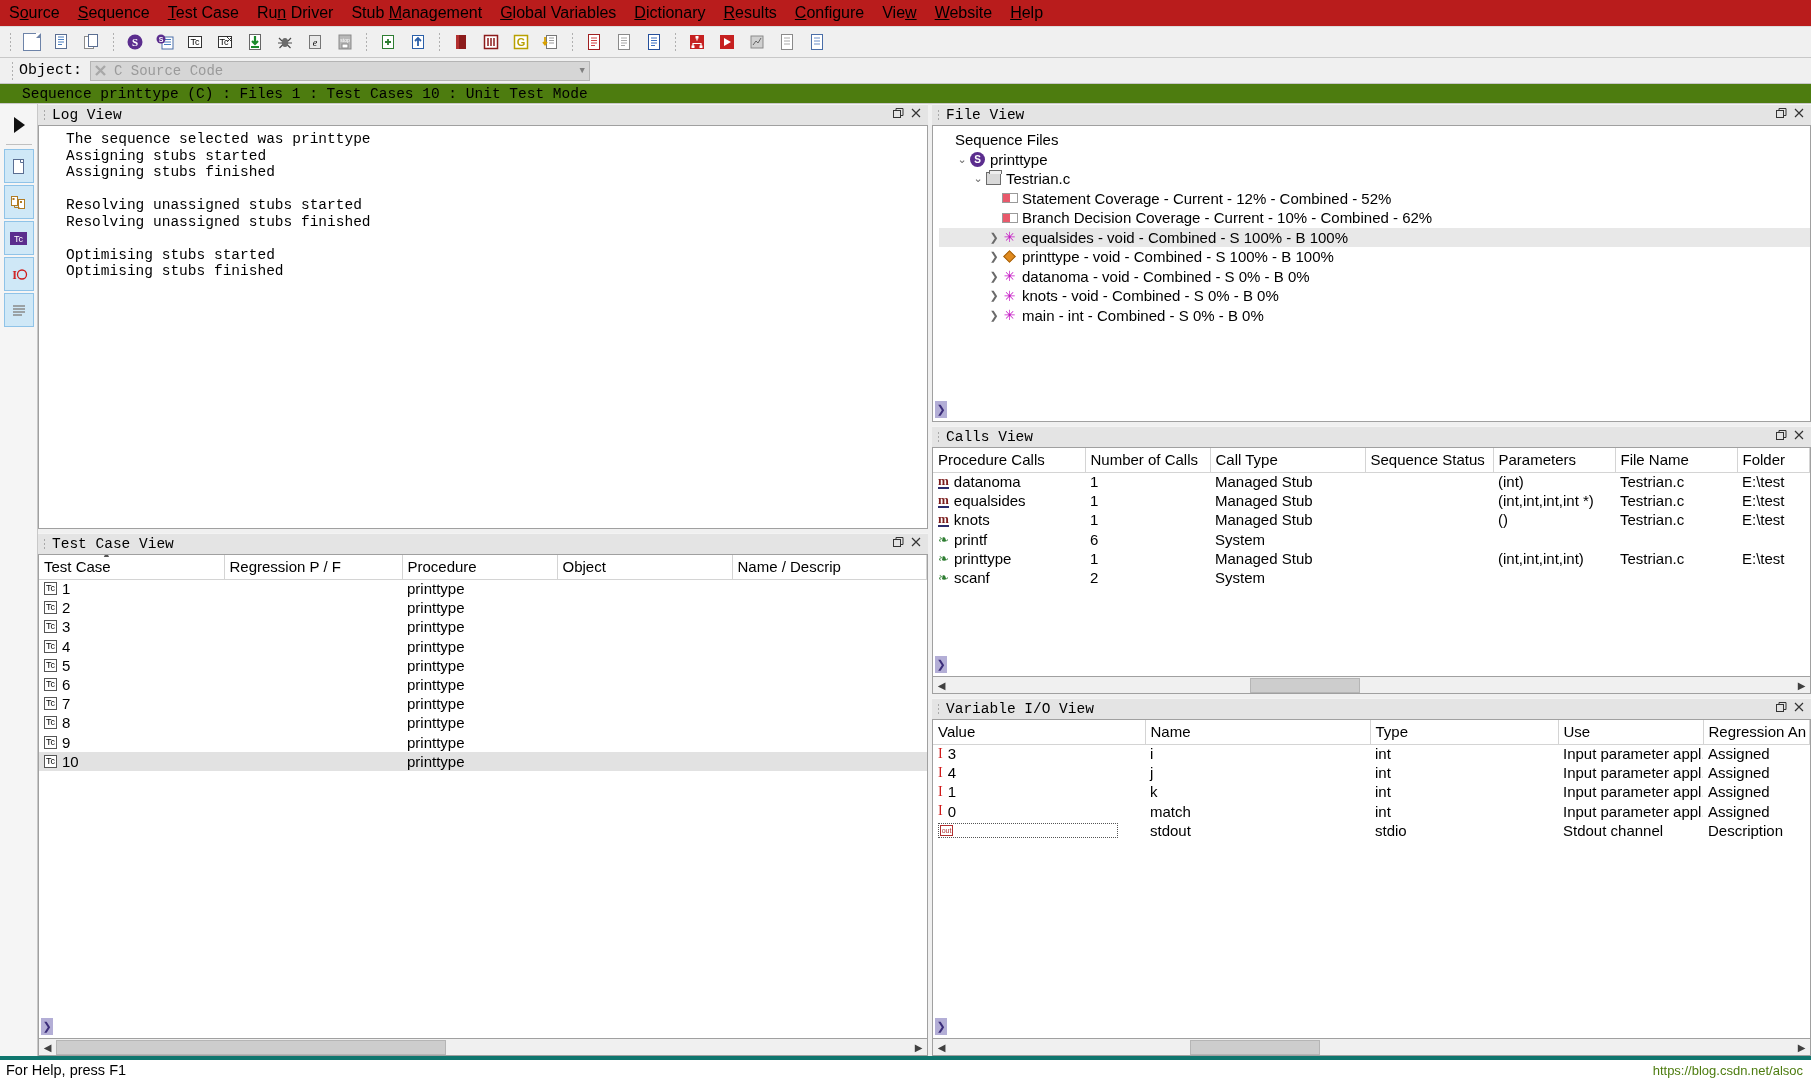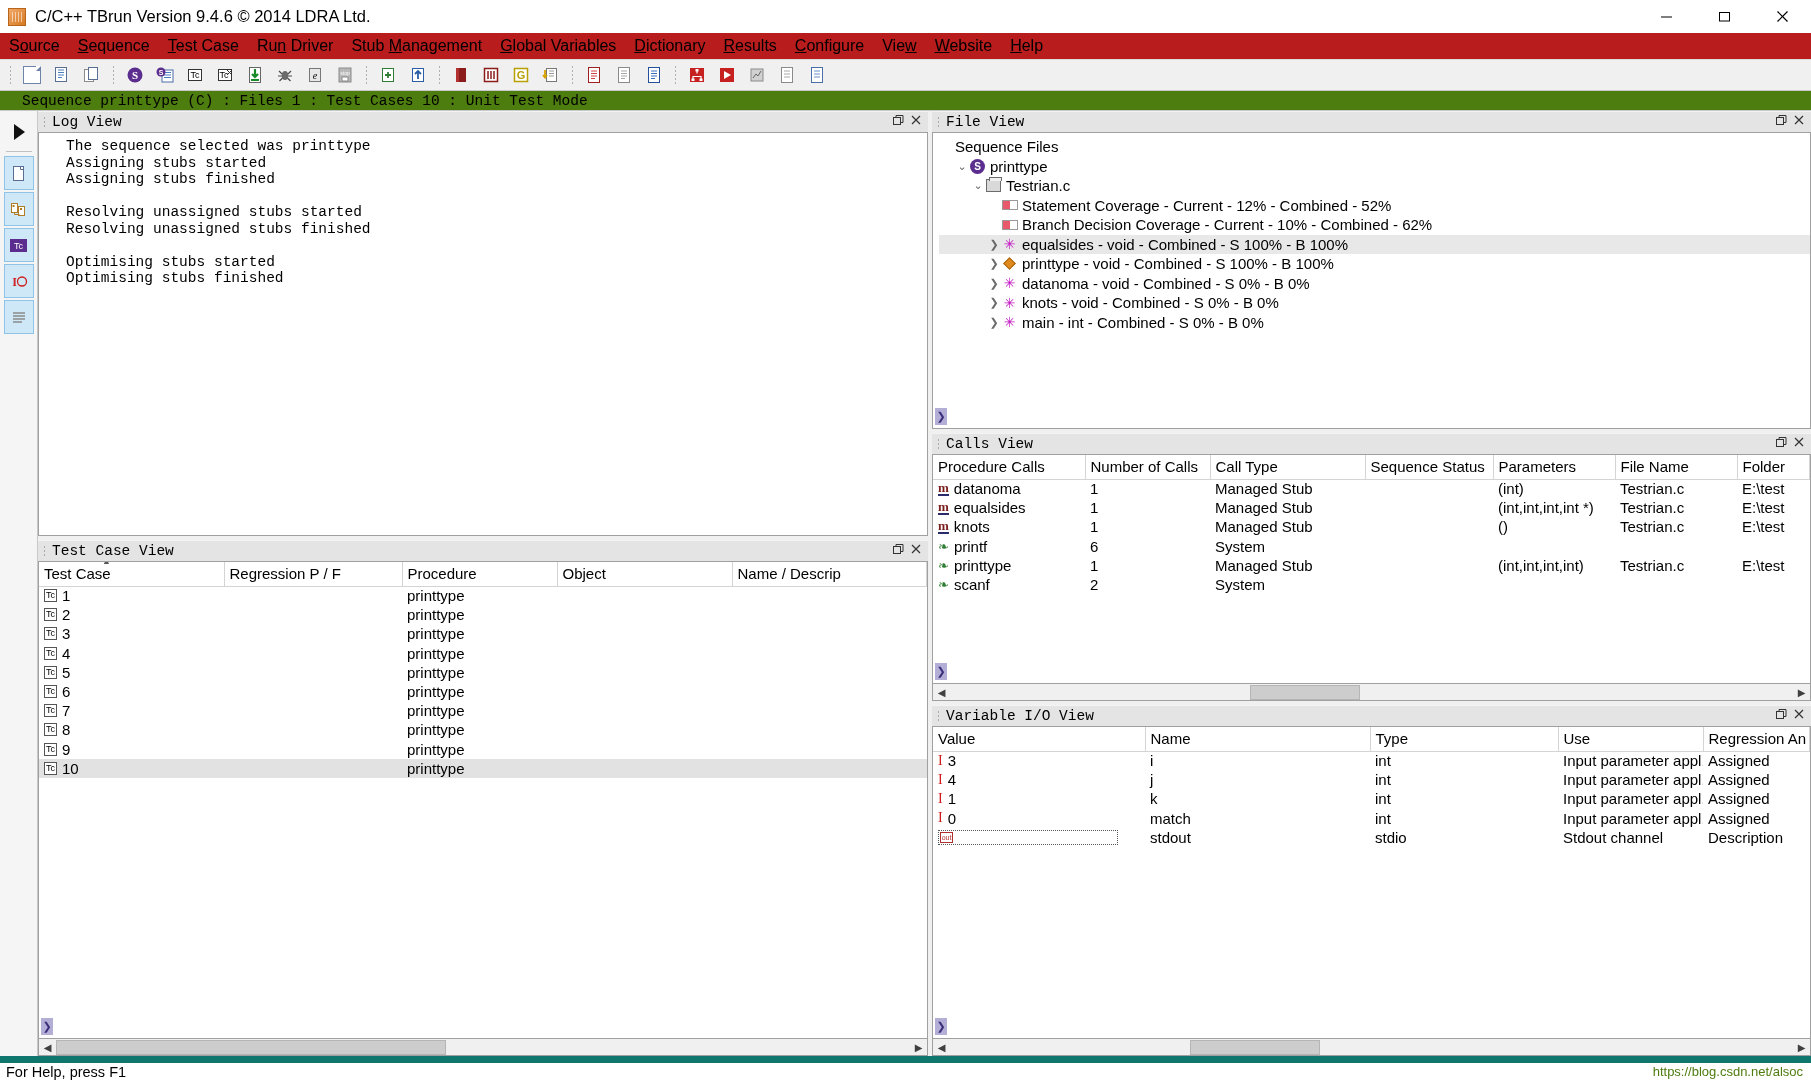--- a/index.html
+++ b/index.html
@@ -169,50 +169,28 @@
   .ic-leaf{color:#2e7d32;font-size:13px;}
   .ic-tc{border:1px solid #555;background:#fff;font-size:9px;padding:0 1px;line-height:11px;font-family:"Liberation Sans",sans-serif;}
   .ic-I{color:#d01b1b;font-family:"Liberation Serif",serif;font-size:14px;}
   .outbox{width:180px;height:15px;border:1px dotted #555;background:#fff;display:flex;align-items:center;}
   .outbox i{display:block;width:13px;height:11px;margin-left:1px;background:#fff;border:1px solid #b03030;font-style:normal;font-size:7px;color:#b03030;line-height:9px;text-align:center;}
 
   
   .expander{position:absolute;left:2px;bottom:3px;width:12px;height:17px;background:#b3aed6;color:#3b2d7a;font-size:11px;display:flex;align-items:center;justify-content:center;}
 
   
-  .statusbar{height:24px;min-height:24px;background:#fff;border-top:7px solid #0f766e;display:flex;align-items:center;padding-left:6px;font-size:14.5px;}
+  .statusbar{height:24px;min-height:24px;background:#fff;border-top:4px solid #0f766e;display:flex;align-items:center;padding-left:6px;font-size:14.5px;}
   .watermark{margin-left:auto;padding-right:8px;color:#4d7c0f;font-size:13px;}
 </style>
 </head>
 <body>
 
 <div class="app">
 
-  <div class="titlebar">
-    <div class="appicon"></div>
-    <div class="title">C/C++ TBrun Version 9.4.6 © 2014 LDRA Ltd.</div>
-    <div class="winbtns">
-      <div class="winbtn">
-        <svg width="13" height="13" viewBox="0 0 13 13">
-            <line x1="1" y1="7" x2="12" y2="7" stroke="#000" stroke-width="1"></line>
-          </svg>
-      </div>
-      <div class="winbtn">
-        <svg width="13" height="13" viewBox="0 0 13 13">
-            <rect x="1.5" y="2.5" width="10" height="8.5" fill="none" stroke="#000" stroke-width="1"></rect>
-          </svg>
-      </div>
-      <div class="winbtn close">
-        <svg width="13" height="13" viewBox="0 0 13 13">
-            <line x1="1.5" y1="1.5" x2="11.5" y2="11.5" stroke="currentColor" stroke-width="1.2"></line>
-            <line x1="11.5" y1="1.5" x2="1.5" y2="11.5" stroke="currentColor" stroke-width="1.2"></line>
-          </svg>
-      </div>
-    </div>
-  </div>
 
   <div class="menubar">
     <div class="menuitem">S<u>o</u>urce</div>
     <div class="menuitem"><u>S</u>equence</div>
     <div class="menuitem"><u>T</u>est Case</div>
     <div class="menuitem">Ru<u>n</u> Driver</div>
     <div class="menuitem">Stub <u>M</u>anagement</div>
     <div class="menuitem"><u>G</u>lobal Variables</div>
     <div class="menuitem"><u>D</u>ictionary</div>
     <div class="menuitem"><u>R</u>esults</div>
@@ -391,20 +369,31 @@
         </svg>
       </div>
     <div class="tbbtn">
       <svg class="ic" viewBox="0 0 18 18">
           <rect x="3.5" y="1.5" width="11" height="15" fill="#fff" stroke="#4a6ea8"></rect>
           <path d="M6 5h6M6 8h6M6 11h6" stroke="#6a8ec8"></path>
         </svg>
       </div>
   </div>
 
+  <div class="objectbar">
+    <div class="tbgrip"></div>
+    <span class="lbl">Object:</span>
+    <div class="objectcombo">
+      <svg class="xicon" viewBox="0 0 14 14">
+          <path d="M1 2l9 9M10 2l-9 9" stroke="#a8a8a8" stroke-width="2.4"></path>
+        </svg>
+      <span>C Source Code</span>
+      <span class="arrow">▼</span>
+    </div>
+  </div>
 
   <div class="seqbar">
     <span>Sequence printtype (C) : Files 1 : Test Cases 10 : Unit Test Mode</span>
   </div>
 
   <div class="body">
 
     <div class="leftrail">
       <div class="rail-play">
         <svg width="16" height="20" viewBox="0 0 16 20">

